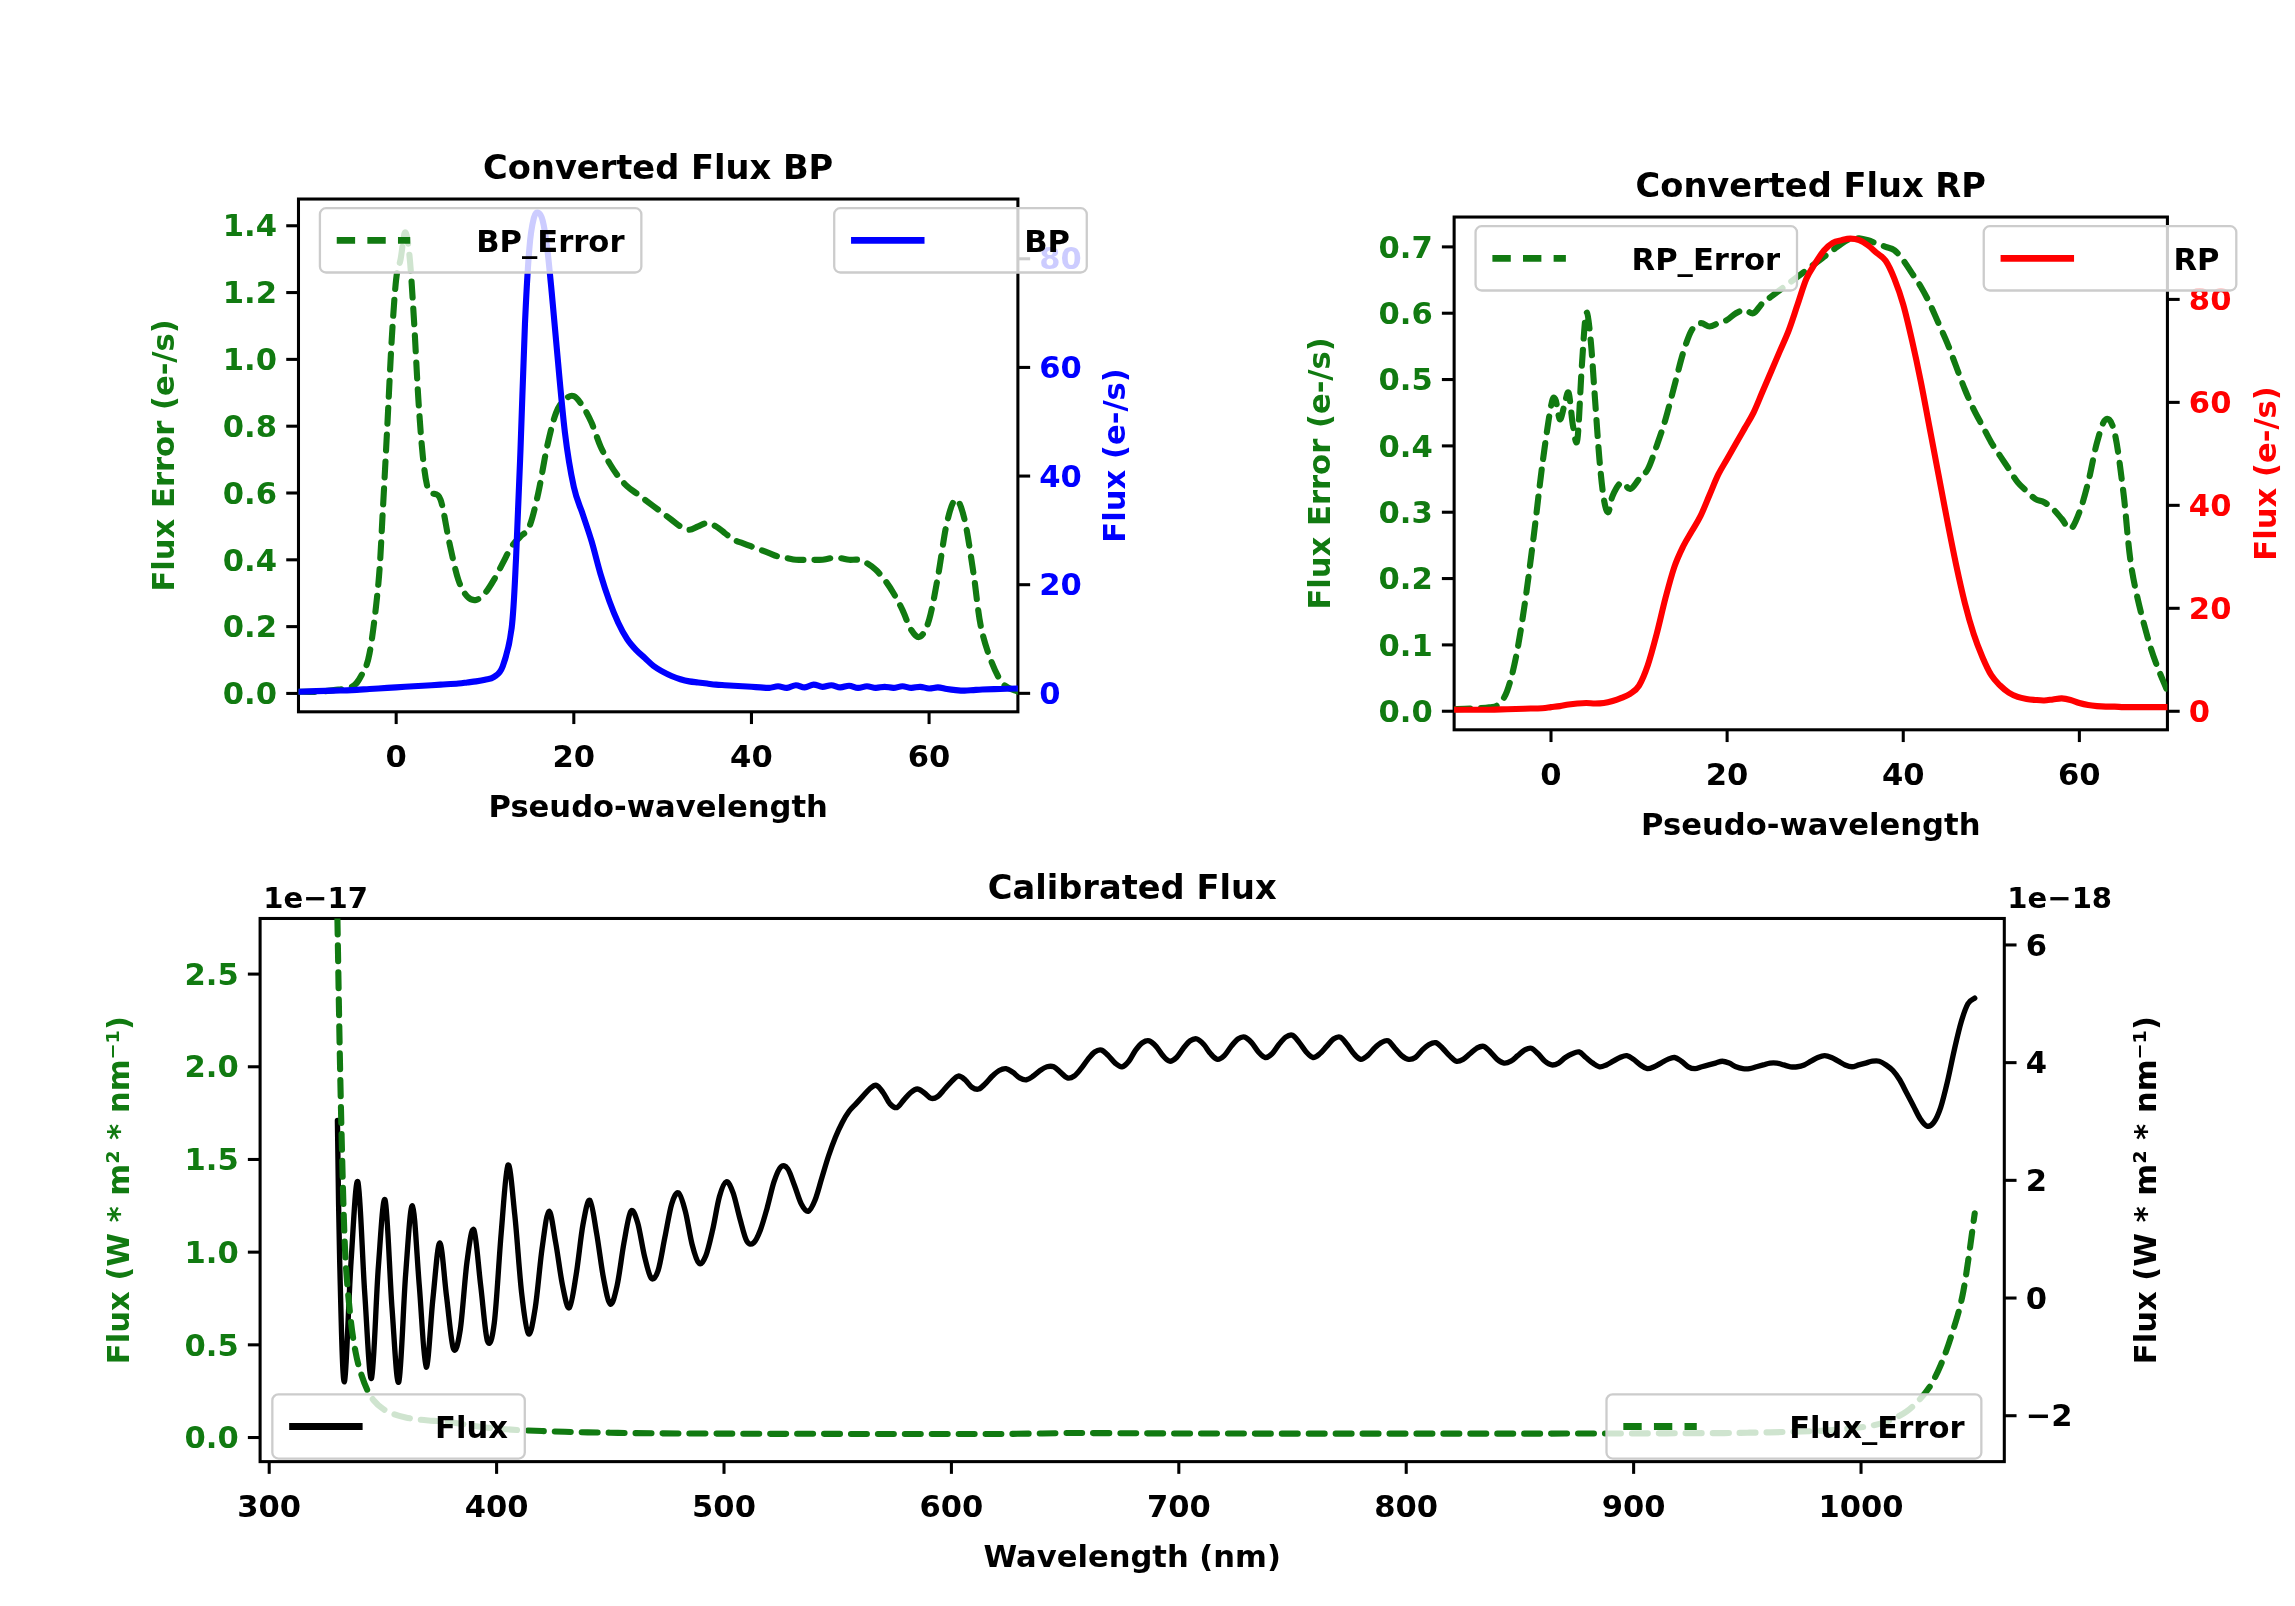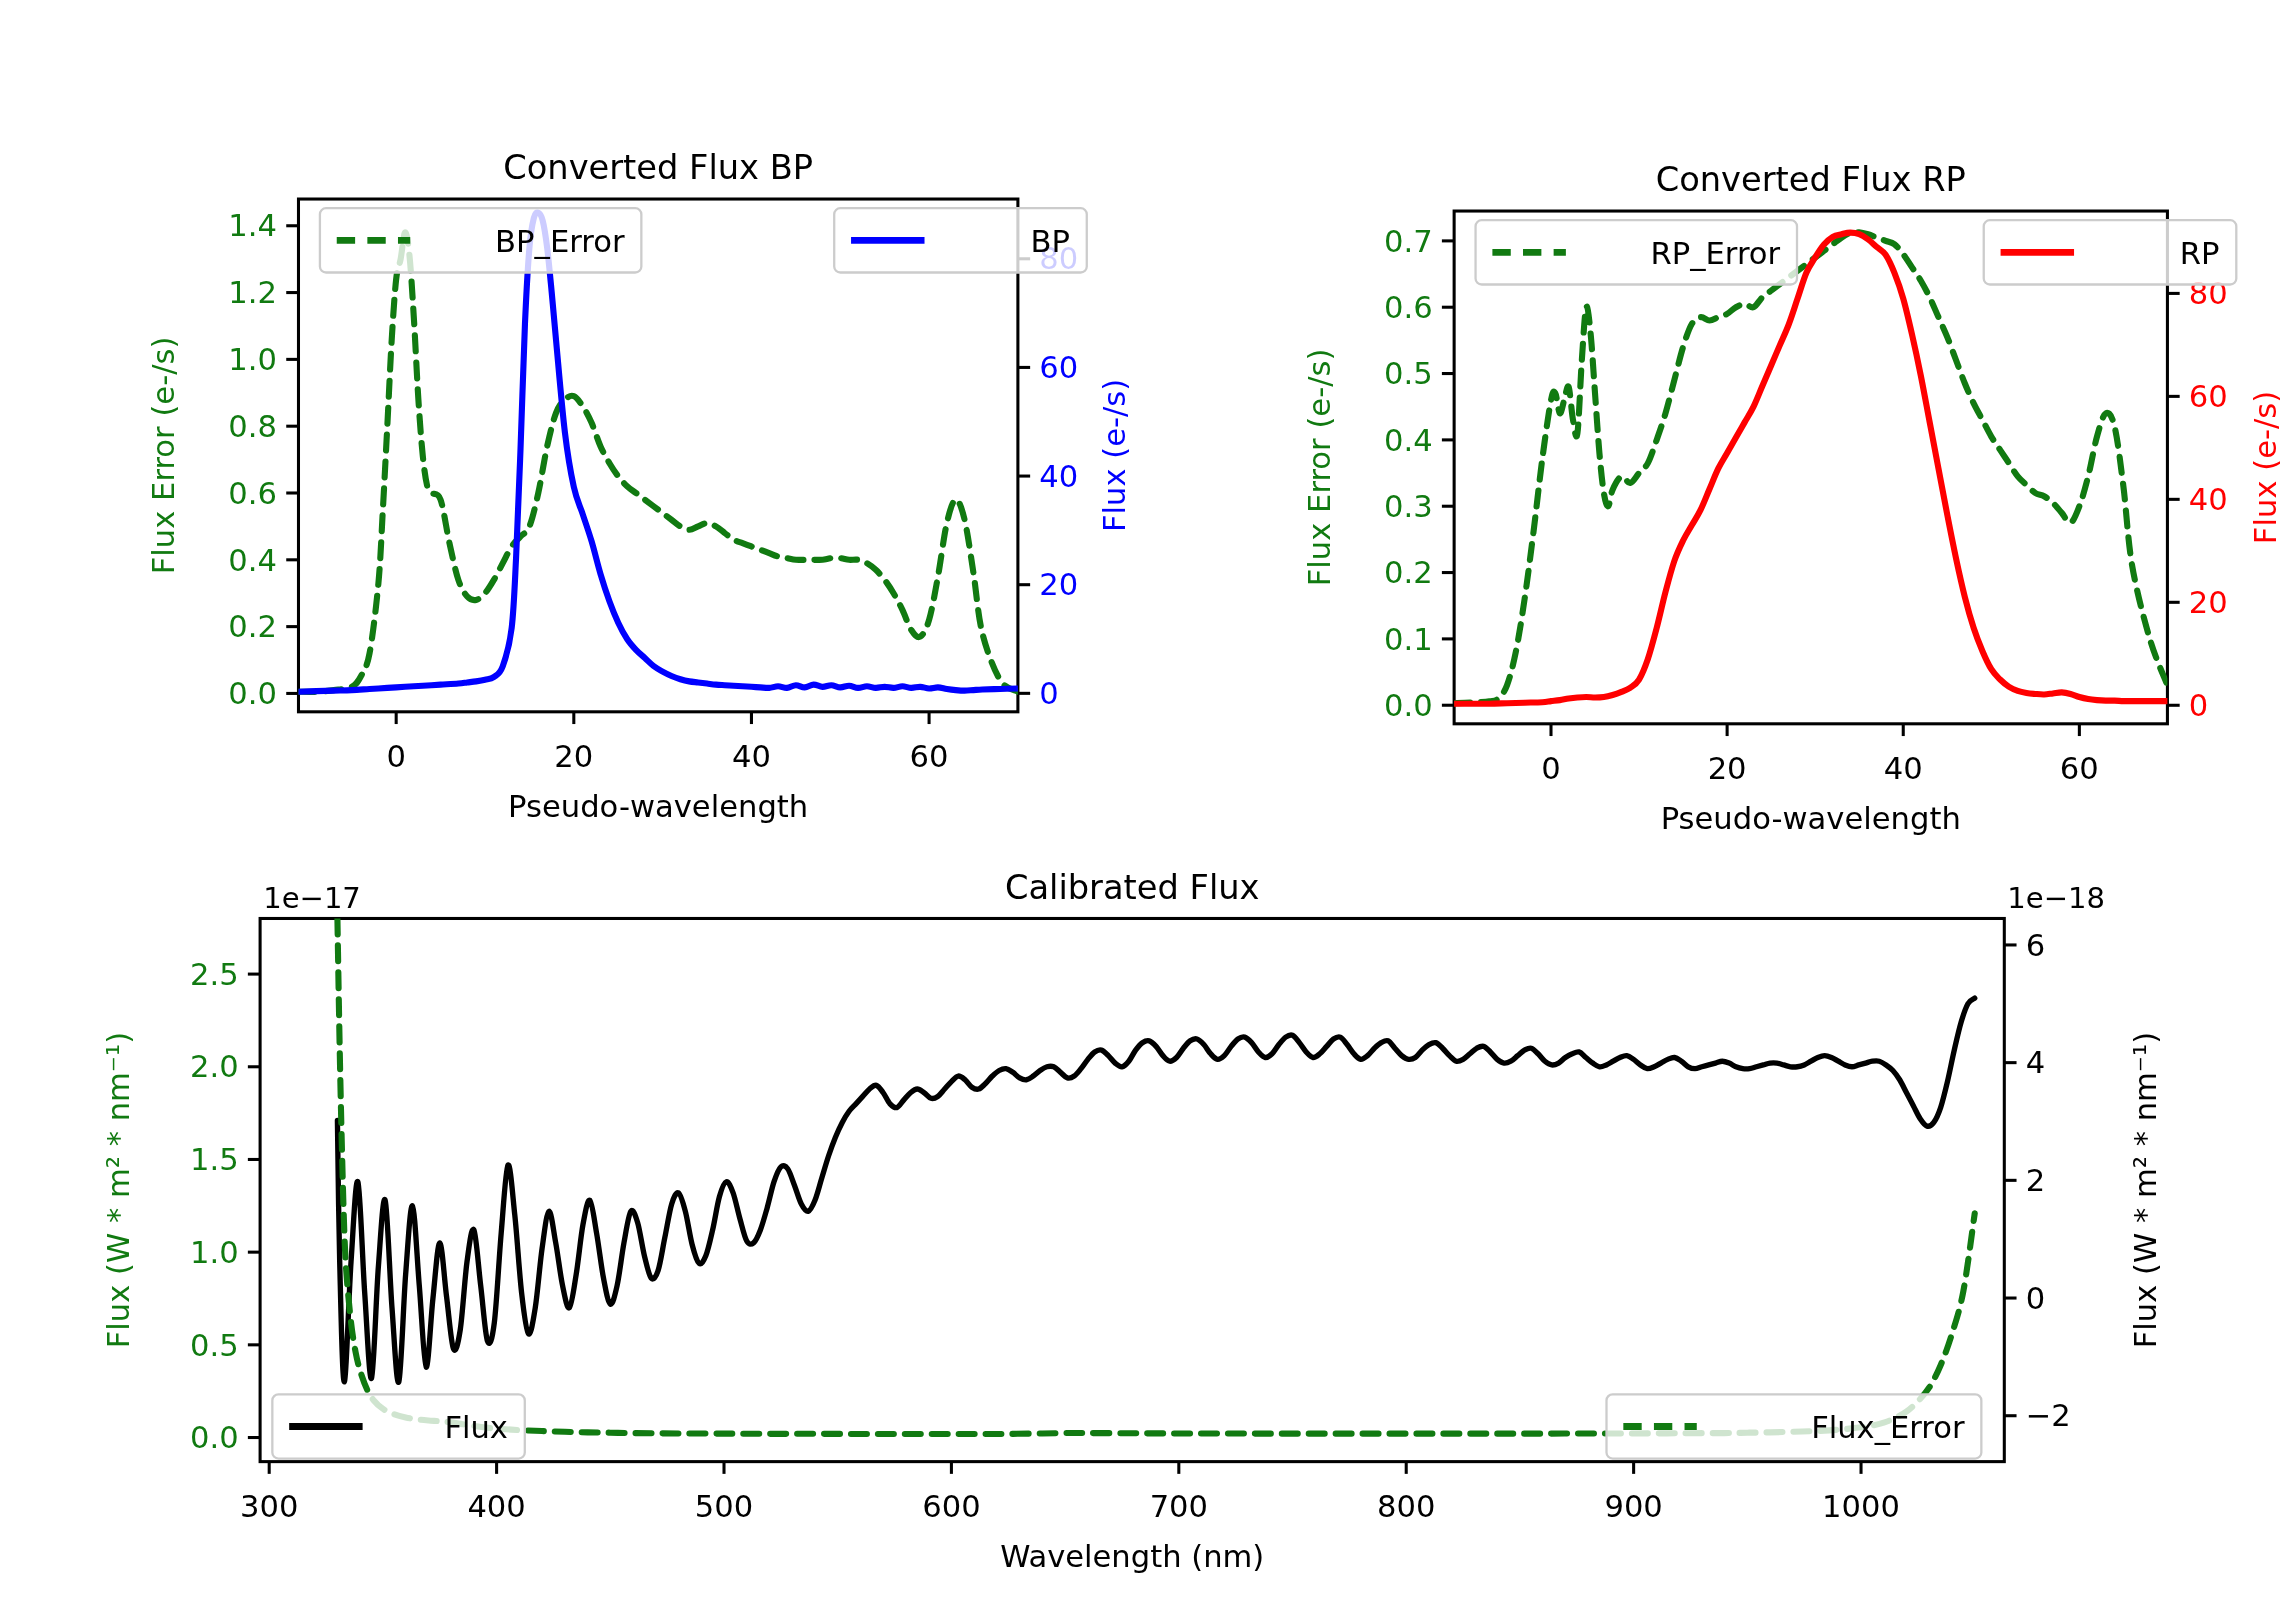--- a/index.html
+++ b/index.html
@@ -1,17 +1,17 @@
 <!DOCTYPE html>
 <html style="font-size:12.2px"><head>
 <meta charset="utf-8">
 <style>
   html,body{margin:0;padding:0;background:#ffffff;}
   body{width:2295px;height:1607px;font-family:"DejaVu Sans",sans-serif;overflow:hidden;}
-  #root{position:relative;width:2295px;height:1607px;background:#fff;}
+  #root{position:relative;width:2295px;height:1607px;background:#fff;font-weight:bold;}
   .panel{position:absolute;}
   svg{display:block;overflow:visible;}
   text{font-family:"DejaVu Sans",sans-serif;}
   .title{font-size:44px;fill:#000;}
   .axlabel{font-size:40px;}
   .tick{font-size:40px;}
   .black{fill:#000;}
   .offs{font-size:38px;fill:#000;}
   .legbox{fill:#ffffff;fill-opacity:.8;stroke:#cccccc;stroke-width:3;rx:8;}
   .legtxt{font-size:40px;fill:#000;}
@@ -80,21 +80,21 @@
           <text x="816" y="329" text-anchor="end" class="legtxt">BP_Error</text>
         </g>
         <g>
           <rect x="1090" y="272" width="330" height="84" class="legbox"></rect>
           <line x1="1112" y1="314" x2="1208" y2="314" stroke="#0000ff" stroke-width="9" stroke-linecap="butt"></line>
           <text x="1398" y="329" text-anchor="end" class="legtxt">BP</text>
         </g>
       </svg>
     </div>
 
-  <div class="panel" id="panel-rp" style="left:1148px;top:12px;width:1148px;height:819px;text-align:center;">
+  <div class="panel" id="panel-rp" style="left:1148px;top:18px;width:1148px;height:819px;text-align:center;">
       <svg width="1148" height="819" viewBox="0 0 1500 1070">
         <text x="866" y="234" text-anchor="middle" class="title">Converted Flux RP</text>
         <rect x="400" y="260" width="932" height="670" class="spine"></rect>
         <line x1="526.5679012345679" y1="930" x2="526.5679012345679" y2="946" class="tickline"></line>
         <text x="526.5679012345679" y="1002" text-anchor="middle" class="tick black">0</text>
         <line x1="756.6913580246913" y1="930" x2="756.6913580246913" y2="946" class="tickline"></line>
         <text x="756.6913580246913" y="1002" text-anchor="middle" class="tick black">20</text>
         <line x1="986.8148148148148" y1="930" x2="986.8148148148148" y2="946" class="tickline"></line>
         <text x="986.8148148148148" y="1002" text-anchor="middle" class="tick black">40</text>
         <line x1="1216.938271604938" y1="930" x2="1216.938271604938" y2="946" class="tickline"></line>

